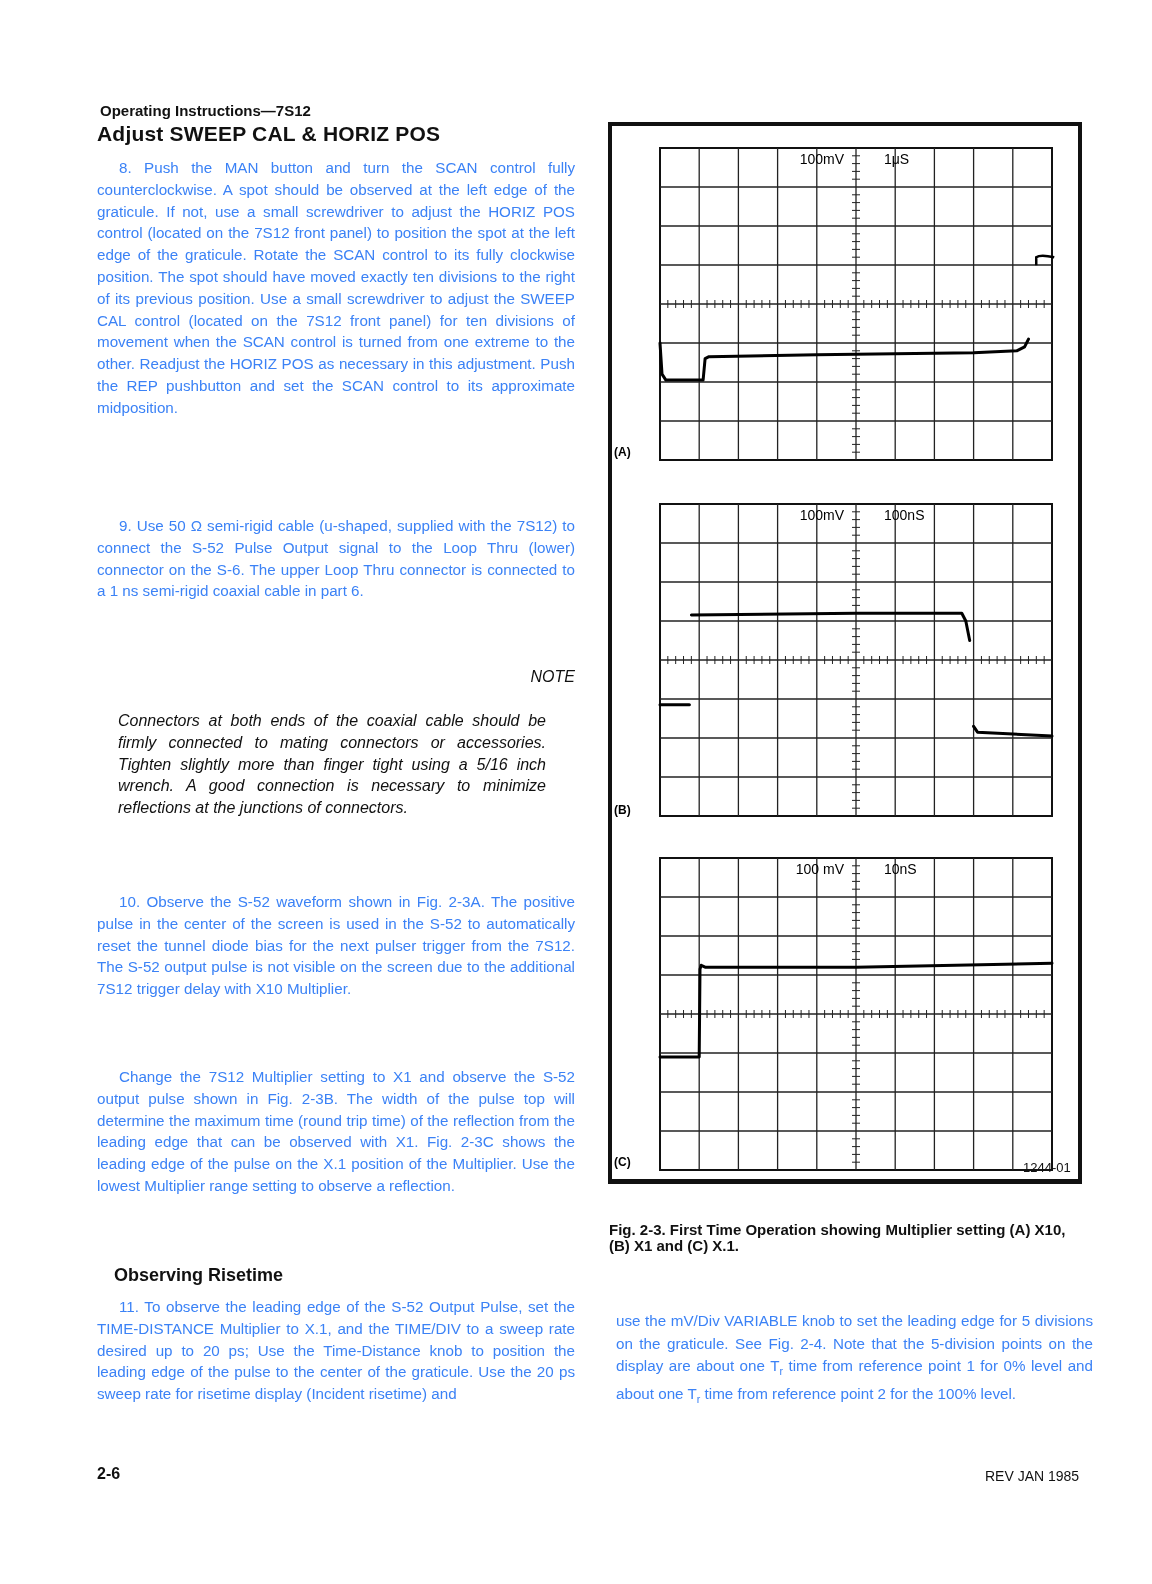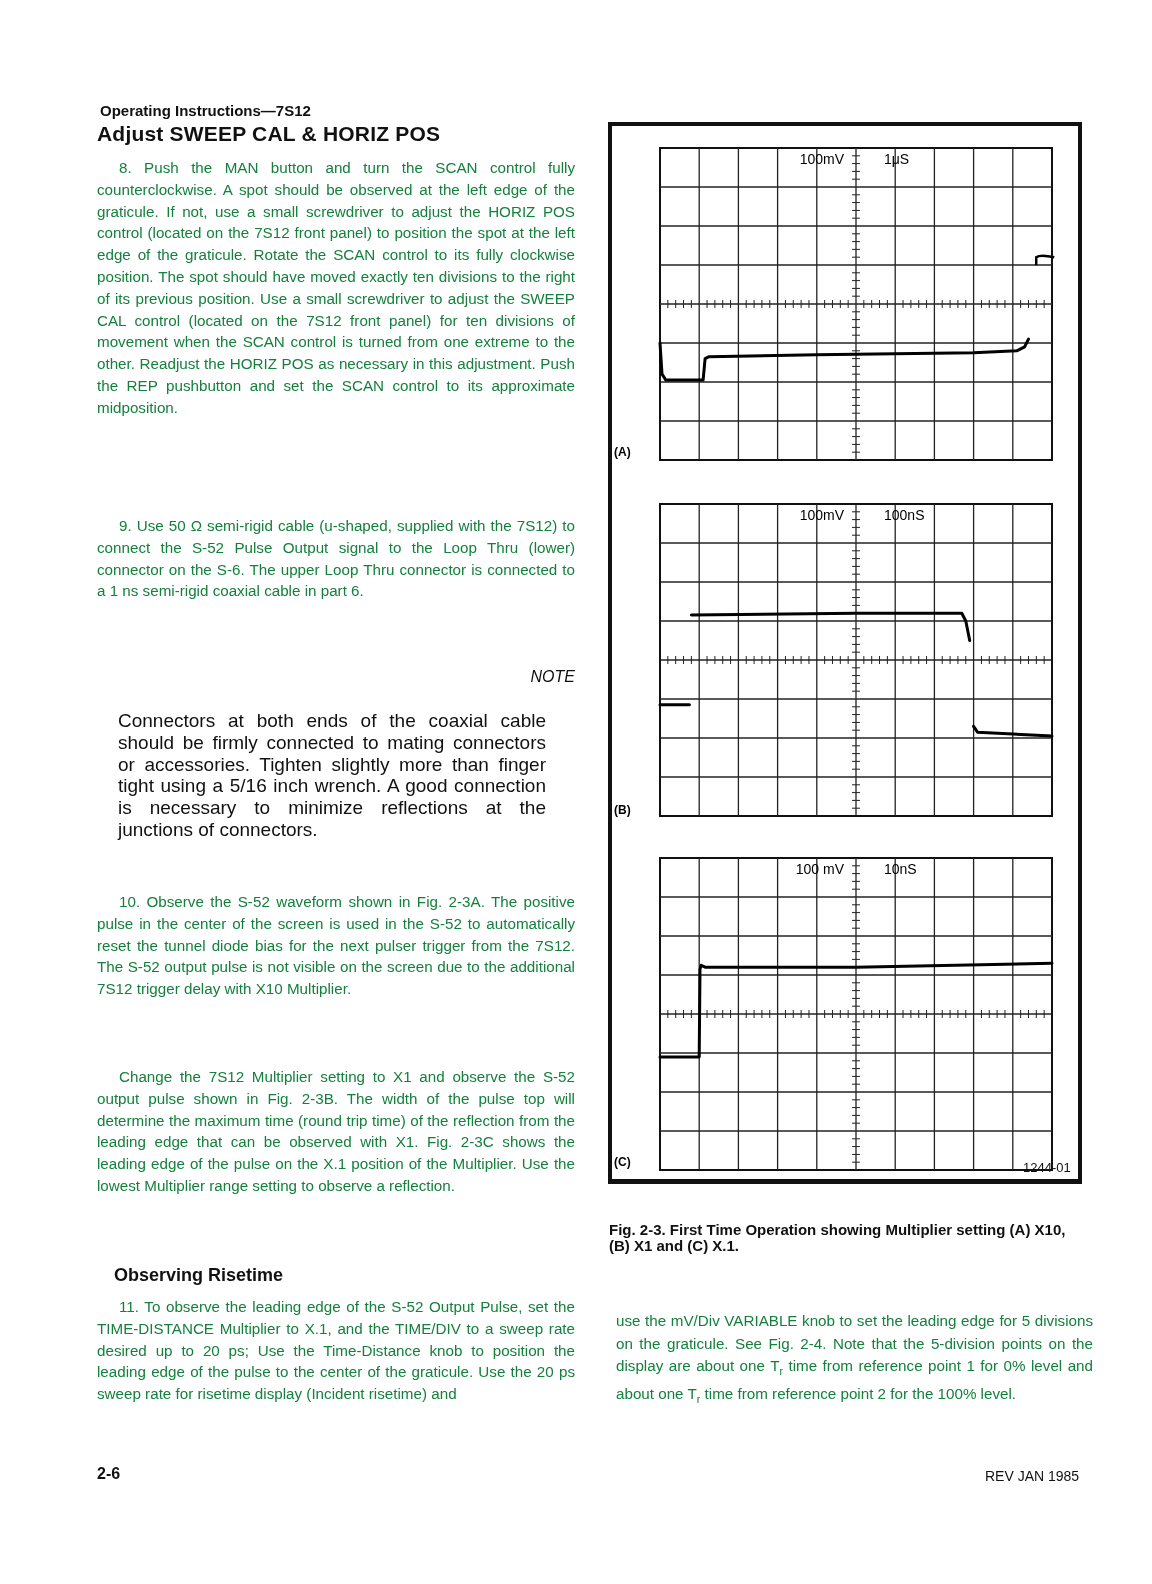--- a/index.html
+++ b/index.html
@@ -1,30 +1,30 @@
 <!DOCTYPE html>
 <html><head>
 <meta charset="utf-8">
 <style>
   html, body { margin: 0; padding: 0; background: #ffffff; }
   body { width: 1152px; height: 1584px; position: relative; overflow: hidden; color: #111; font-family: "Liberation Sans", sans-serif; }
   .abs { position: absolute; }
   .runhead { left: 100px; top: 78px; font-size: 15px; font-weight: bold; margin-top: 24px; }
   .h1 { left: 97px; top: 122px; font-size: 21px; font-weight: bold; letter-spacing: 0.2px; }
   .h2 { left: 114px; top: 1265px; font-size: 18px; font-weight: bold; }
-  .para { font-size: 15.2px; line-height: 21.8px; text-align: justify; text-align-last: left; color: #15803d; }
+  .para { font-size: 15.2px; line-height: 21.8px; text-align: justify; text-align-last: left; color: #3b82f6; }
   .p8  { left: 97px; top: 157px; width: 478px; }
   .p9  { left: 97px; top: 515px; width: 478px; }
   .p10 { left: 97px; top: 891px; width: 478px; }
   .pch { left: 97px; top: 1066px; width: 478px; }
   .p11 { left: 97px; top: 1296px; width: 478px; }
   .pr  { left: 616px; top: 1310px; width: 477px; line-height: 22.5px; }
   .indent { text-indent: 22px; }
   .note-title { left: 97px; top: 668px; width: 478px; text-align: right; font-style: italic; font-size: 16px; }
-  .note-body { left: 118px; top: 710px; width: 428px; font-size: 19px; line-height: 21.8px; text-align: justify; text-align-last: left; }
+  .note-body { left: 118px; top: 710px; width: 428px; font-style: italic; font-size: 16px; line-height: 21.8px; text-align: justify; text-align-last: left; }
   .figframe { left: 608px; top: 122px; width: 474px; height: 1062px; border: 4px solid #111; border-bottom-width: 5px; box-sizing: border-box; }
   .panel-label { font-size: 12px; font-weight: bold; }
   .figid { font-size: 13px; }
   .caption { left: 609px; top: 1222px; width: 470px; font-size: 15px; font-weight: bold; line-height: 16px; }
   .folio { left: 97px; top: 1465px; font-size: 16px; font-weight: bold; }
   .rev { left: 985px; top: 1468px; font-size: 14px; }
   sub { font-size: 70%; }
   svg text { font-family: "Liberation Sans", sans-serif; }
 </style>
 </head>

